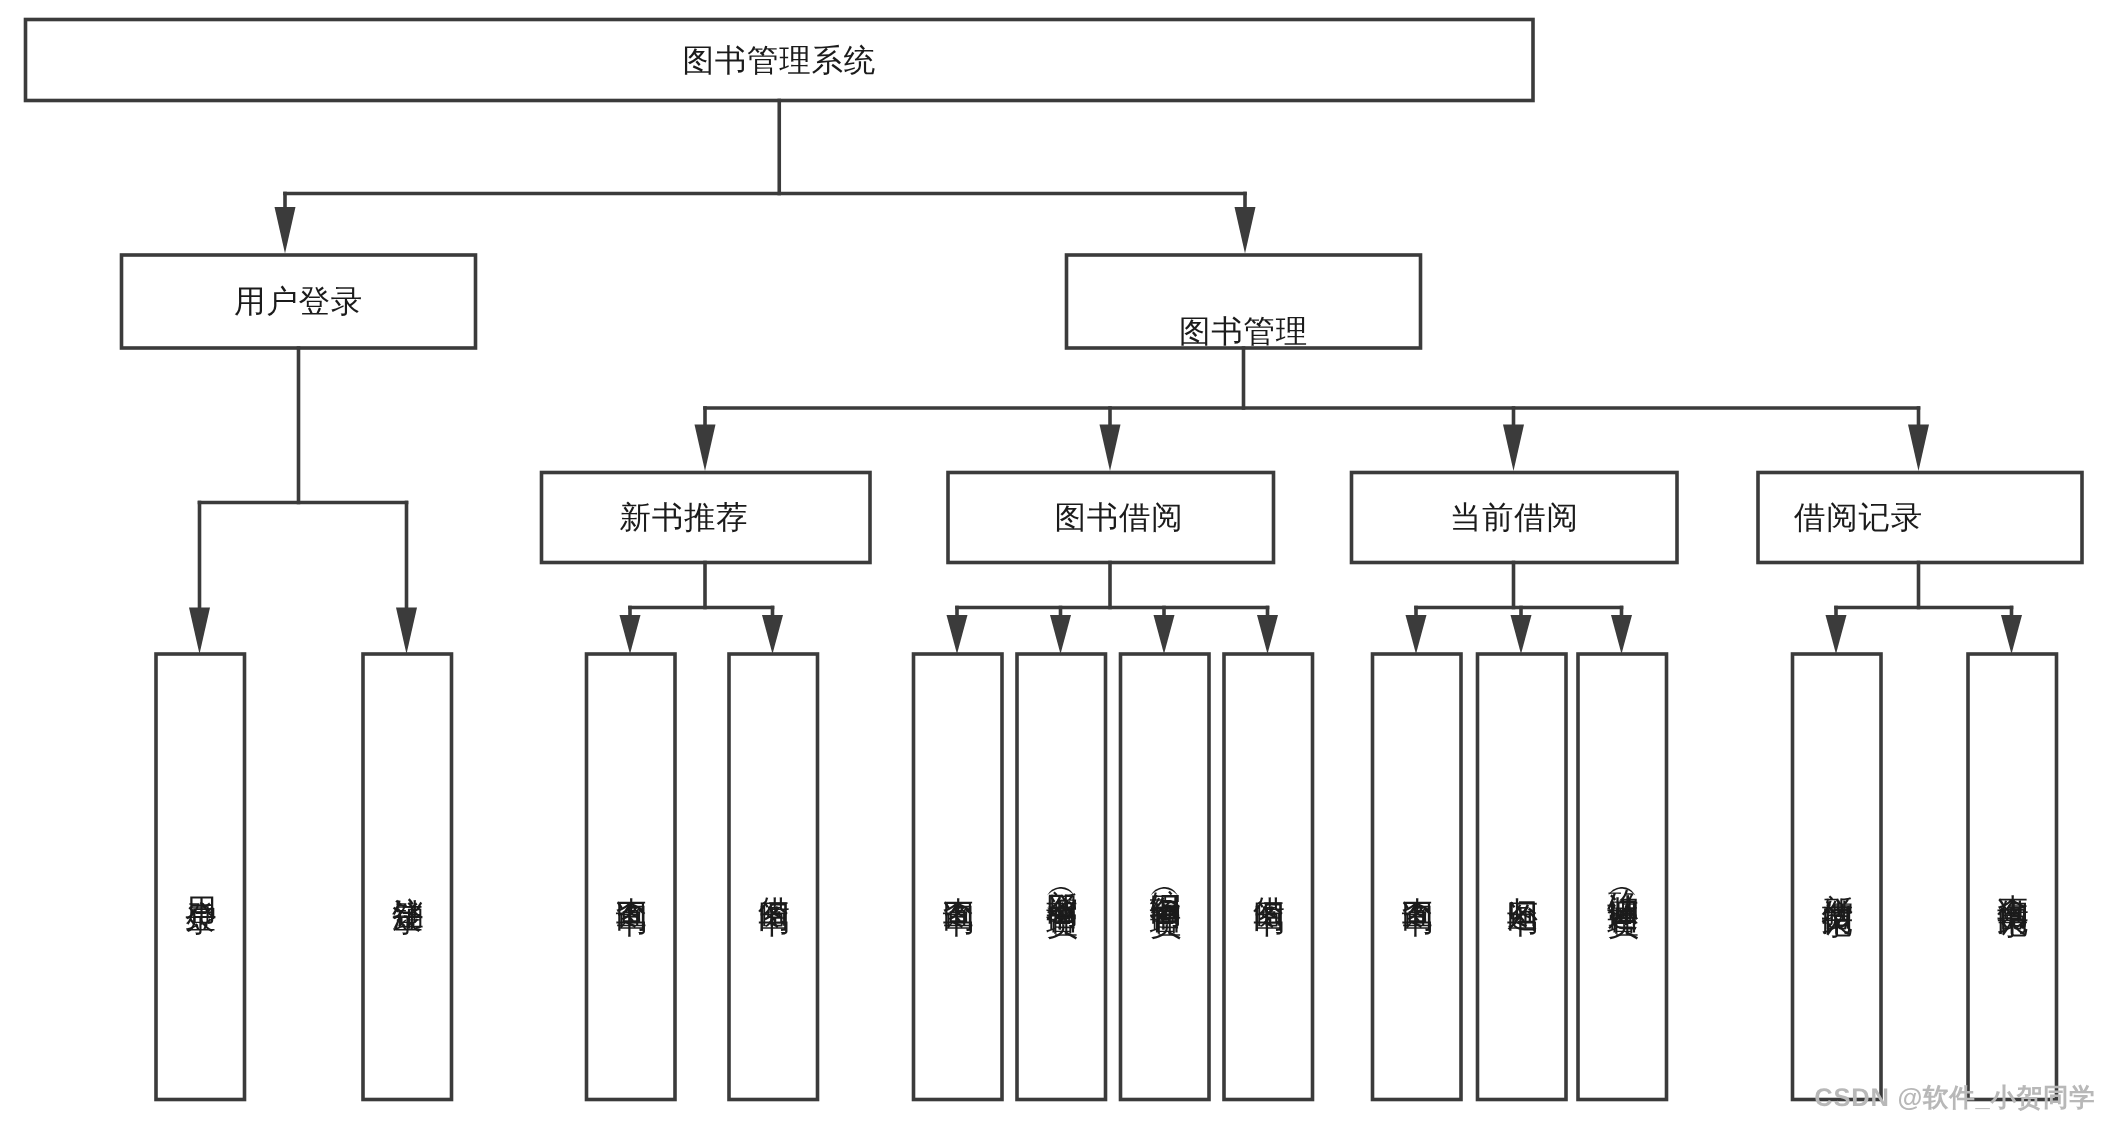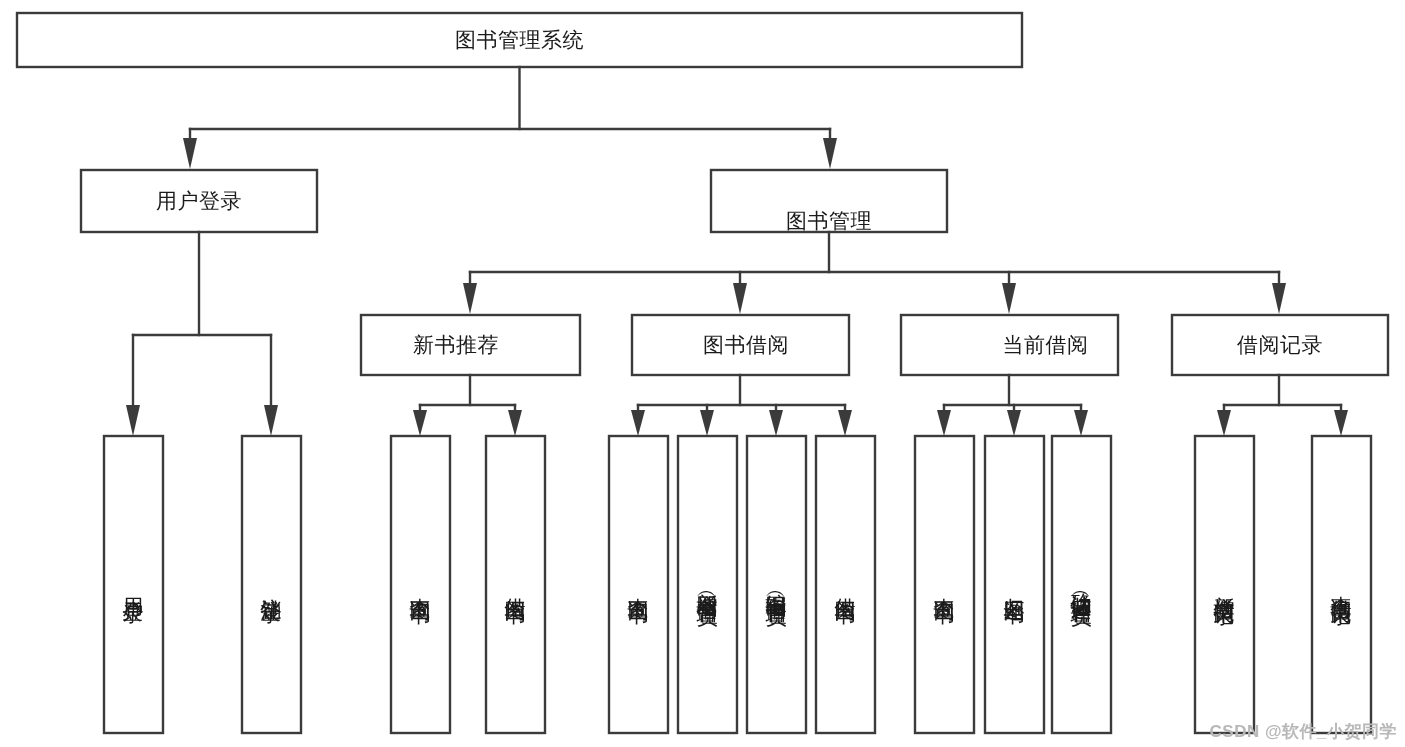--- a/index.html
+++ b/index.html
@@ -175,22 +175,22 @@
 
   </svg>
 
   <div class="node-label-h" style="left:17px; top:13px; width:1005px; height:54px;">图书管理系统</div>
 
   <div class="node-label-h" style="left:81px; top:170px; width:236px; height:62px;">用户登录</div>
   <div class="node-label-h" style="left:711px; top:170px; width:236px; height:54px;margin-top:24px;">图书管理</div>
 
   <div class="node-label-h" style="left:361px; top:315px; width:190px; height:60px;">新书推荐</div>
   <div class="node-label-h" style="left:632px; top:315px; width:228px; height:60px;">图书借阅</div>
-  <div class="node-label-h" style="left:901px; top:315px; width:217px; height:60px;padding-left:36px;">当前借阅</div>
-  <div class="node-label-h" style="left:1172px; top:315px; width:216px; height:60px;">借阅记录</div>
+  <div class="node-label-h" style="left:901px; top:315px; width:217px; height:60px;">当前借阅</div>
+  <div class="node-label-h" style="left:1131px; top:315px; width:216px; height:60px;">借阅记录</div>
 
   <div class="node-label-v" style="left:104px; top:436px; width:59px; height:297px;">用户登录</div>
   <div class="node-label-v" style="left:242px; top:436px; width:59px; height:297px;">注销登录</div>
 
   <div class="node-label-v" style="left:391px; top:436px; width:59px; height:297px;">查询图书</div>
   <div class="node-label-v" style="left:486px; top:436px; width:59px; height:297px;">借阅图书</div>
 
   <div class="node-label-v" style="left:609px; top:436px; width:59px; height:297px;">查询图书</div>
   <div class="node-label-v" style="left:678px; top:436px; width:59px; height:297px;">新增图书（管理员）</div>
   <div class="node-label-v" style="left:747px; top:436px; width:59px; height:297px;">编辑图书（管理员）</div>

